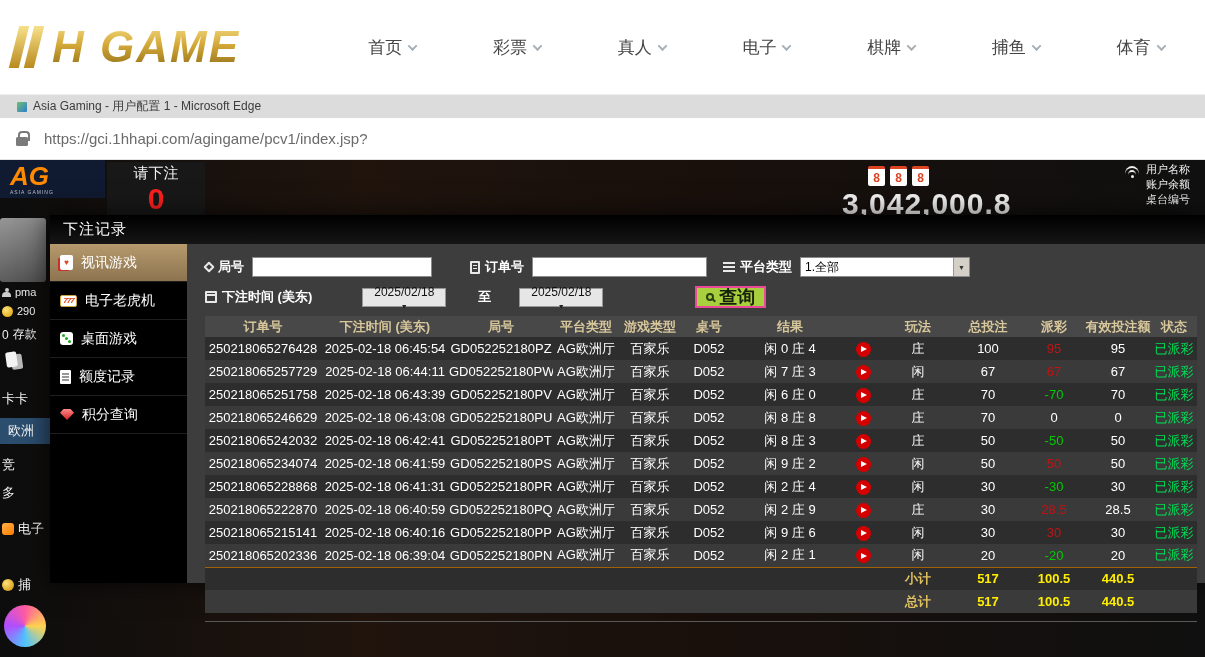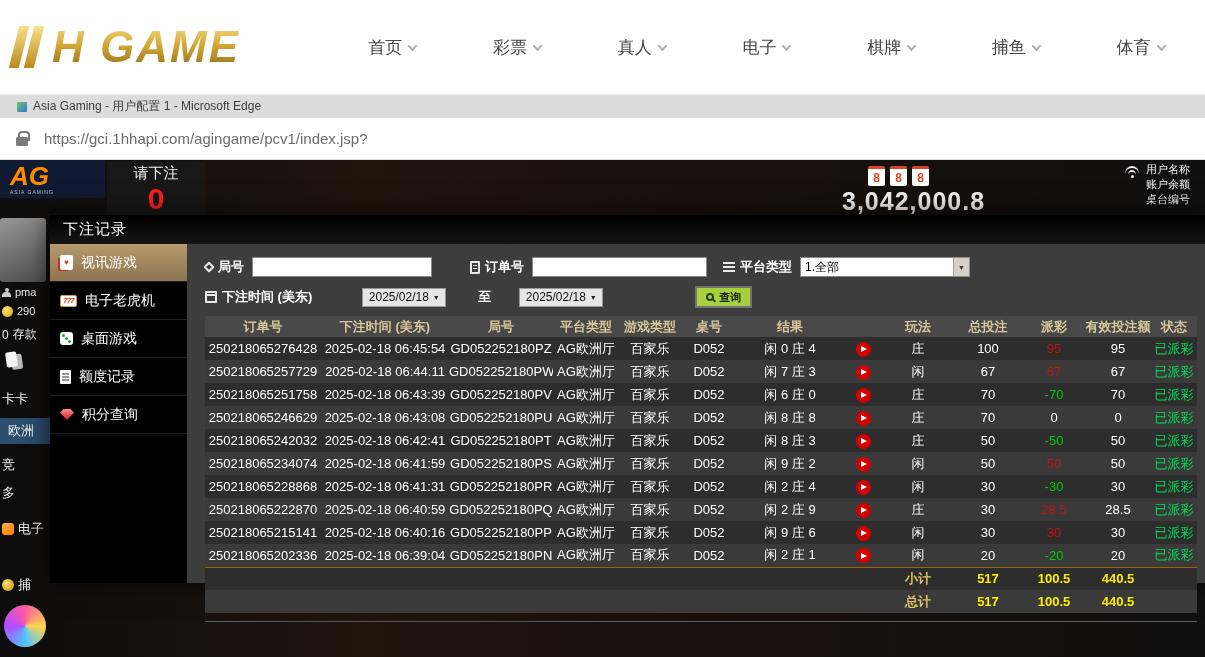--- a/index.html
+++ b/index.html
@@ -35,21 +35,21 @@
   .bg-abs { position:absolute; }
 
   .ag-box { left:0; top:0; width:105px; height:38px; background:#101a30; display:flex; flex-direction:column; justify-content:center; padding-left:10px; }
   .ag-text { color:#ff8a00; font-size:26px; font-weight:bold; font-style:italic; line-height:26px; }
   .ag-sub { color:#b9c2cc; font-size:5px; letter-spacing:1px; }
   .bet-panel { left:107px; top:2px; width:98px; height:53px; background:#181818; text-align:center; }
   .bet-prompt { color:#f2f2f2; font-size:15px; margin-top:2px; }
   .bet-timer { color:#ff1e1e; font-size:30px; font-weight:bold; line-height:32px; }
   .cards-row { left:868px; top:6px; display:flex; gap:5px; }
   .mini-card { width:17px; height:20px; background:#fff; border-radius:2px; color:#d42; font-size:12px; font-weight:bold; display:flex; align-items:center; justify-content:center; border-top:3px solid #d42; }
-  .balance-big { left:842px; top:27px; color:#f2f2f2; font-size:25px; font-weight:bold; letter-spacing:1px; }
+  .balance-big { left:842px; top:27px; color:#f2f2f2; font-size:30px; font-weight:bold; letter-spacing:1px; }
   .wifi { left:1124px; top:5px; position:absolute; width:18px; height:14px; }
   .wifi::before { content:""; position:absolute; left:1px; top:1px; width:14px; height:14px; border-top:2px solid #eee; border-radius:50%; }
   .wifi::after { content:""; position:absolute; left:4px; top:5px; width:8px; height:8px; border-top:2px solid #eee; border-radius:50%; }
   .wifi-dot { position:absolute; left:7px; top:10px; width:3px; height:3px; background:#eee; border-radius:50%; }
   .info-labels { left:1146px; top:3px; display:flex; flex-direction:column; gap:2px; }
   .info-label { color:#f0f0f0; font-size:11px; line-height:13px; }
 
   
   .avatar { left:0; top:58px; width:46px; height:64px; border-radius:3px; background:linear-gradient(160deg,#969696,#4e4e4e); }
   .rail-row { left:2px; display:flex; align-items:center; gap:4px; color:#eee; font-size:11px; }
@@ -91,23 +91,23 @@
   .ic-list { width:12px; height:10px; position:relative; }
   .ic-list::before { content:""; position:absolute; left:0; top:0; width:12px; height:2px; background:#e8e8e8; box-shadow:0 4px 0 #e8e8e8,0 8px 0 #e8e8e8; }
   .ic-cal { width:12px; height:12px; border:2px solid #e8e8e8; border-radius:1px; position:relative; }
   .ic-cal::before { content:""; position:absolute; left:0; top:1px; width:100%; height:2px; background:#e8e8e8; }
   input.text { width:180px; height:20px; border:1px solid #8a8a8a; background:#fff; font-size:12px; padding:0 4px; margin-left:8px; }
   .select-box { width:170px; height:20px; background:#fff; border:1px solid #8a8a8a; font-size:12px; color:#000; font-weight:normal;
     display:flex; align-items:center; justify-content:space-between; margin-left:8px; cursor:pointer; }
   .select-box .sel-text { padding-left:4px; }
   .sel-arrow { width:16px; height:100%; background:#d4d0c8; border-left:1px solid #999; display:flex; align-items:center; justify-content:center; font-size:7px; color:#333; }
   .date-box { width:84px; height:19px; background:#e6e6e6; border:1px solid #979797; font-size:12px; color:#111; font-weight:normal;
-    display:flex; align-items:center; justify-content:center; gap:4px; cursor:pointer; }
+    display:flex; align-items:center; justify-content:center; gap:4px; cursor:pointer;flex-direction:column; }
   .caret { font-size:7px; color:#222; }
-  .query-btn { height:22px; background:#a8cf3d; border:2px solid #737373; color:#17220c; font-weight:bold; font-size:11px;
+  .query-btn { height:22px; background:#a8cf3d; border:2px solid #ec4899; color:#17220c; font-weight:bold; font-size:18px;
     display:flex; align-items:center; gap:5px; padding:0 9px; cursor:pointer; margin-left:92px; }
   .ic-mag { width:8px; height:8px; border:2px solid #274213; border-radius:50%; position:relative; }
   .ic-mag::after { content:""; position:absolute; width:5px; height:2px; background:#274213; transform:rotate(45deg); right:-4px; bottom:-2px; }
 
   table.records { border-collapse:collapse; width:992px; font-size:13px; color:#fff; margin-top:6px; table-layout:fixed; }
   .records th { background:#484848; color:#d8c79b; font-weight:bold; height:21px; font-size:13px; overflow:hidden; white-space:nowrap; }
   .records td { height:23px; text-align:center; overflow:hidden; white-space:nowrap; }
   tr.odd td { background:#2d2d2d; }
   tr.even td { background:#3a3a3a; }
   td.pos { color:#c01414; }

